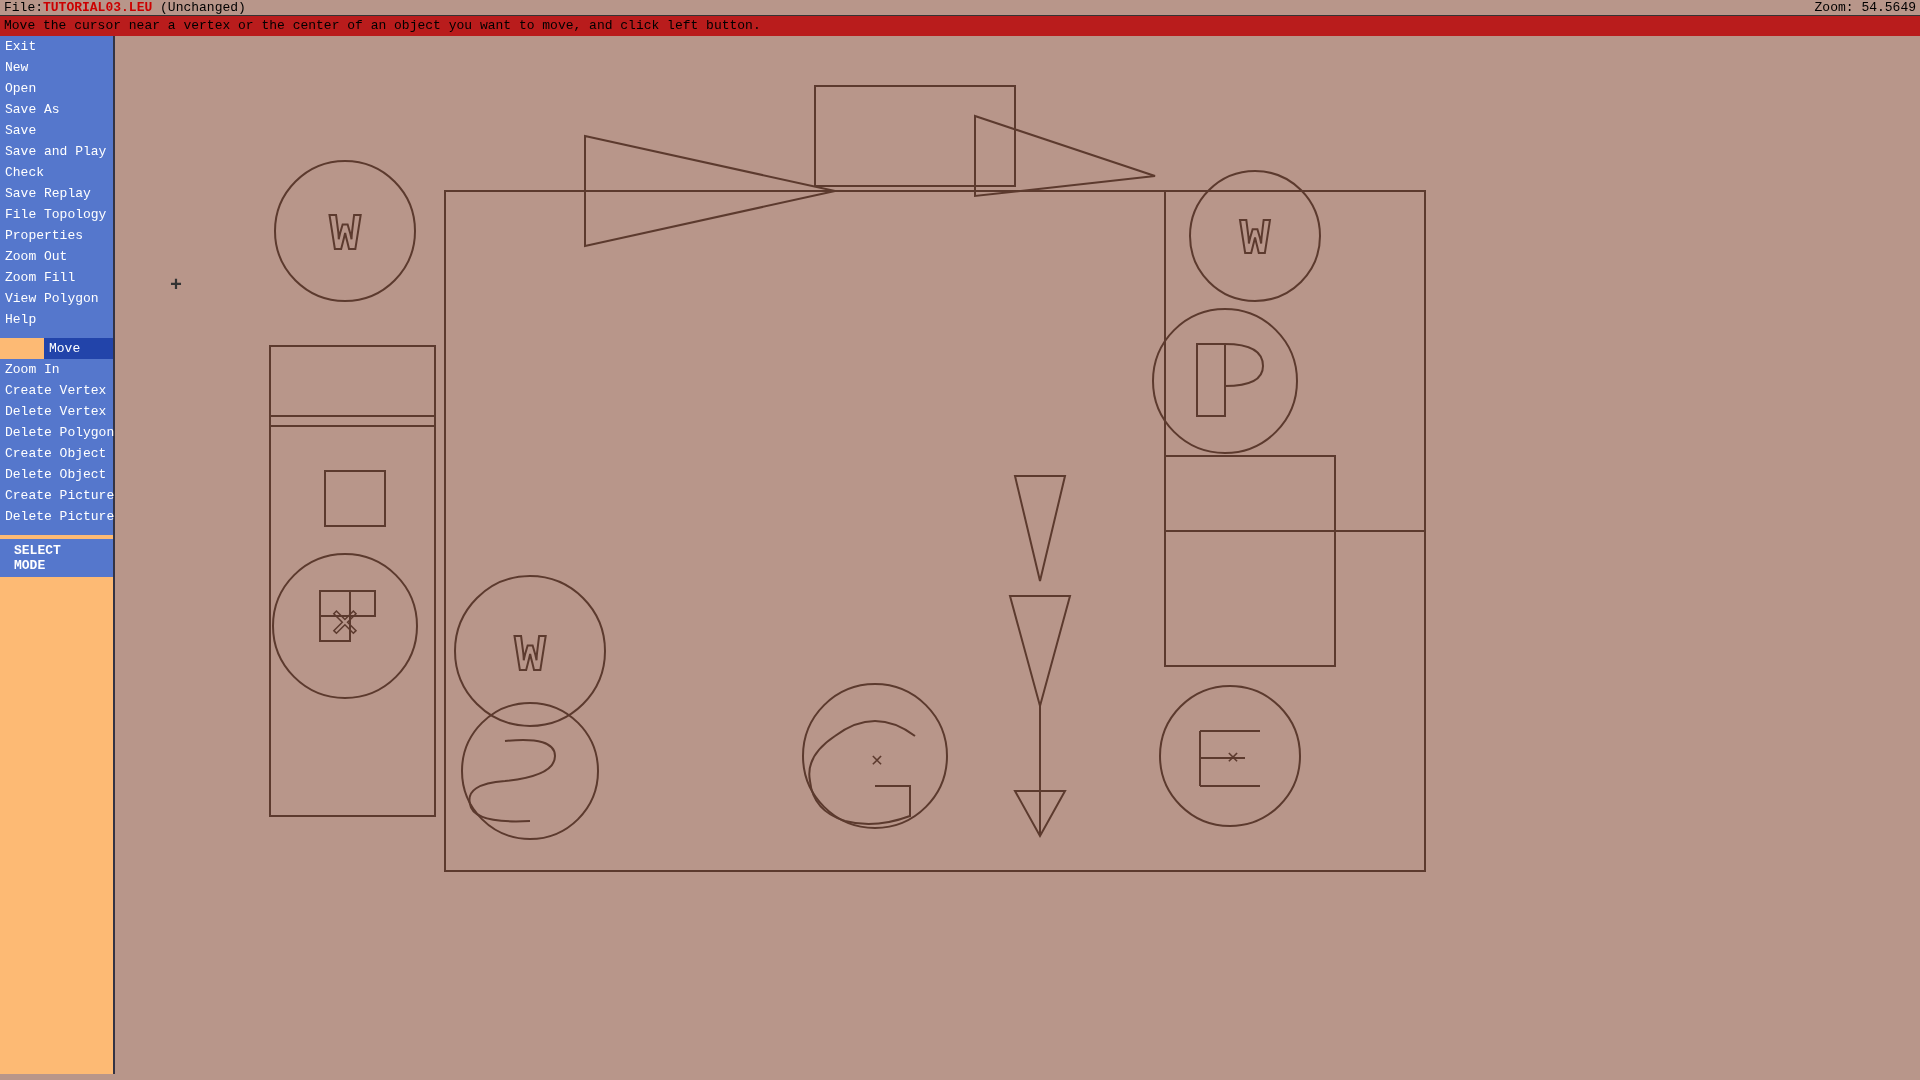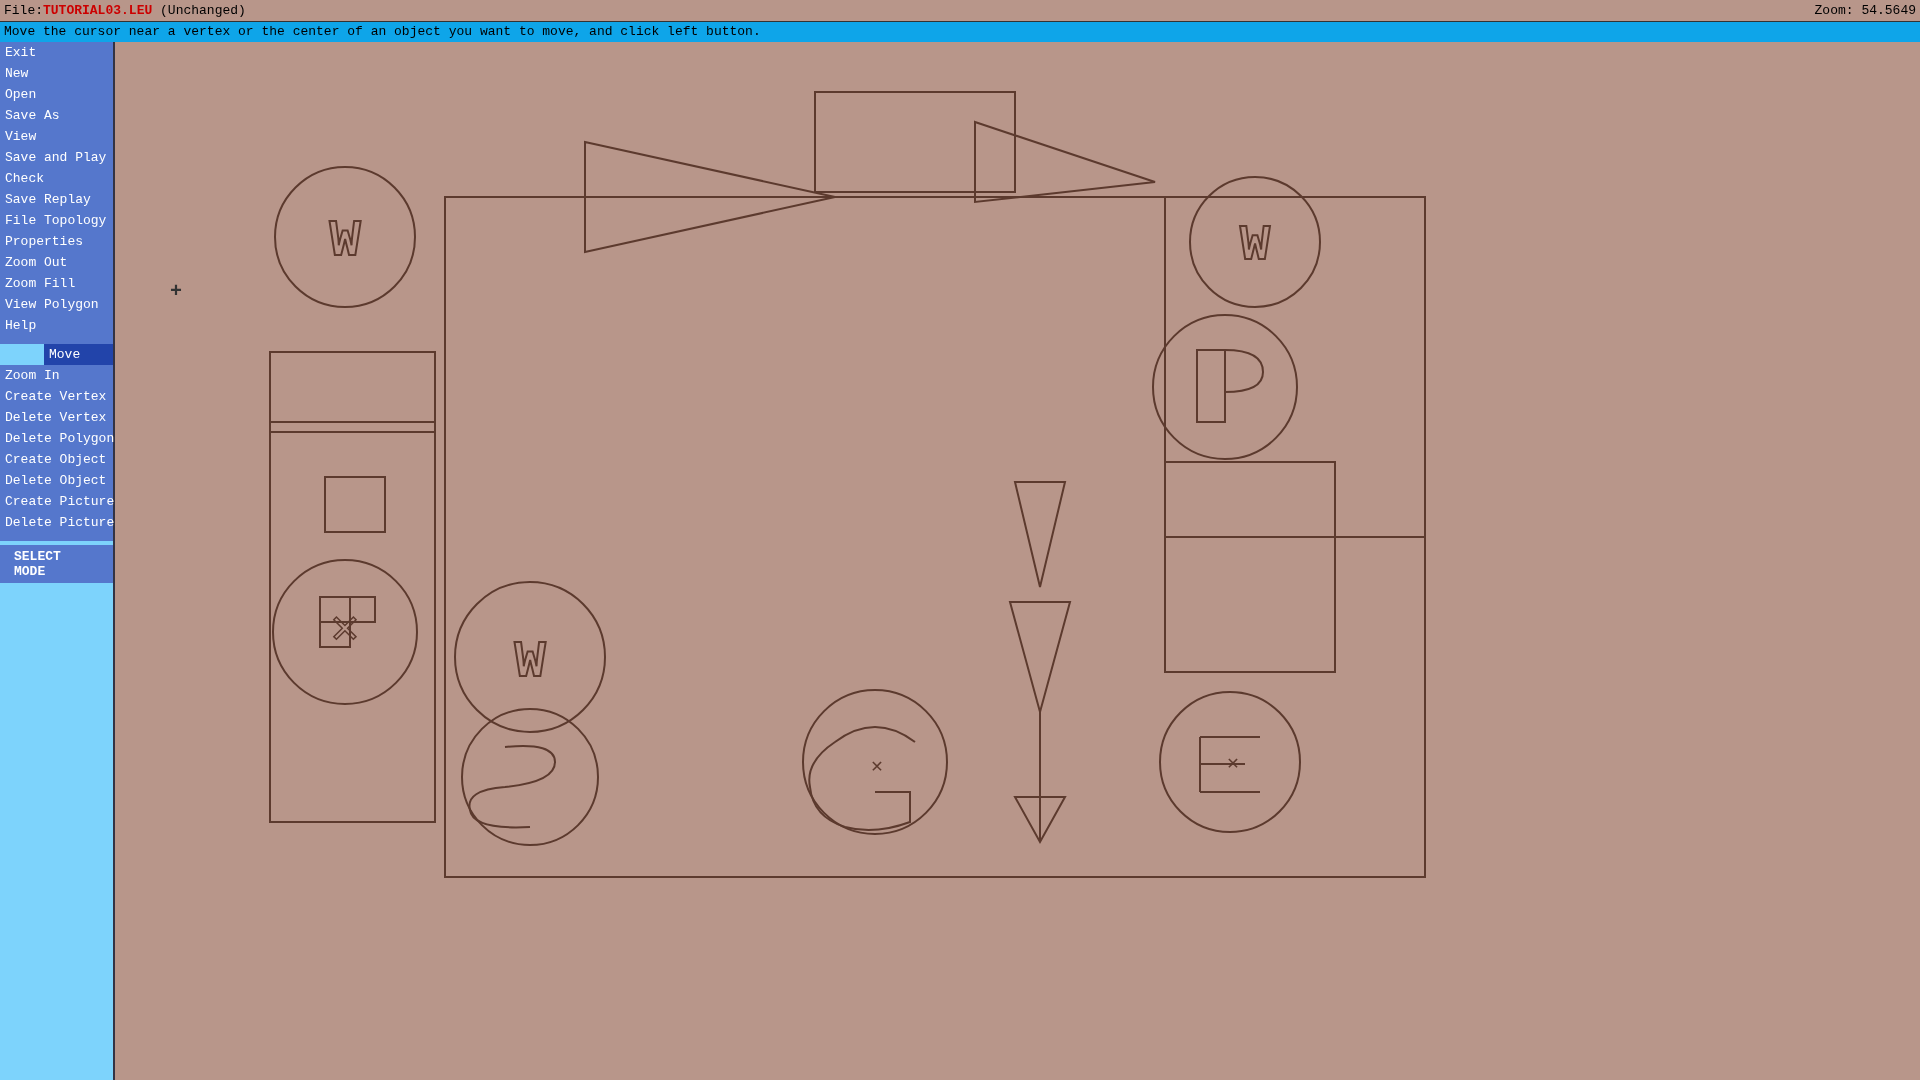--- a/index.html
+++ b/index.html
@@ -12,56 +12,56 @@
       background: #b8968a;
     }
 
     #top-bar {
       background: #b8968a;
       border-bottom: 1px solid #333;
       padding: 2px 4px;
       display: flex;
       justify-content: space-between;
       align-items: center;
-      height: 22px;
+      height: 16px;
     }
 
     #top-bar .file-info {
       color: #000;
       font-size: 13px;
     }
     #top-bar .file-info span.filename {
       color: #cc0000;
       font-weight: bold;
     }
     #top-bar .file-info span.unchanged {
       color: #000;
     }
 
     #top-bar .zoom-info {
       color: #000;
       font-size: 13px;
     }
 
     #status-bar {
-      background: #0ea5e9;
+      background: #b91c1c;
       padding: 2px 4px;
       height: 20px;
       font-size: 13px;
       color: #000;
     }
 
     #main-area {
       display: flex;
       height: calc(1080px - 42px);
     }
 
     #sidebar {
       width: 115px;
-      background: #7dd3fc;
+      background: #fdba74;
       display: flex;
       flex-direction: column;
       border-right: 2px solid #334;
       flex-shrink: 0;
     }
 
     .menu-item {
       color: #fff;
       padding: 3px 5px;
       cursor: pointer;
@@ -131,21 +131,21 @@
   <span>Move the cursor near a vertex or the center of an object you want to move, and click left button.</span>
 </div>
 
 <div id="main-area">
   <div id="sidebar">
 
     <div class="menu-item">Exit</div>
     <div class="menu-item">New</div>
     <div class="menu-item">Open</div>
     <div class="menu-item">Save As</div>
-    <div class="menu-item">View</div>
+    <div class="menu-item">Save</div>
     <div class="menu-item">Save and Play</div>
     <div class="menu-item">Check</div>
     <div class="menu-item">Save Replay</div>
     <div class="menu-item">File Topology</div>
     <div class="menu-item">Properties</div>
     <div class="menu-item">Zoom Out</div>
     <div class="menu-item">Zoom Fill</div>
     <div class="menu-item">View Polygon</div>
     <div class="menu-item">Help</div>
     <div class="menu-separator"></div>

